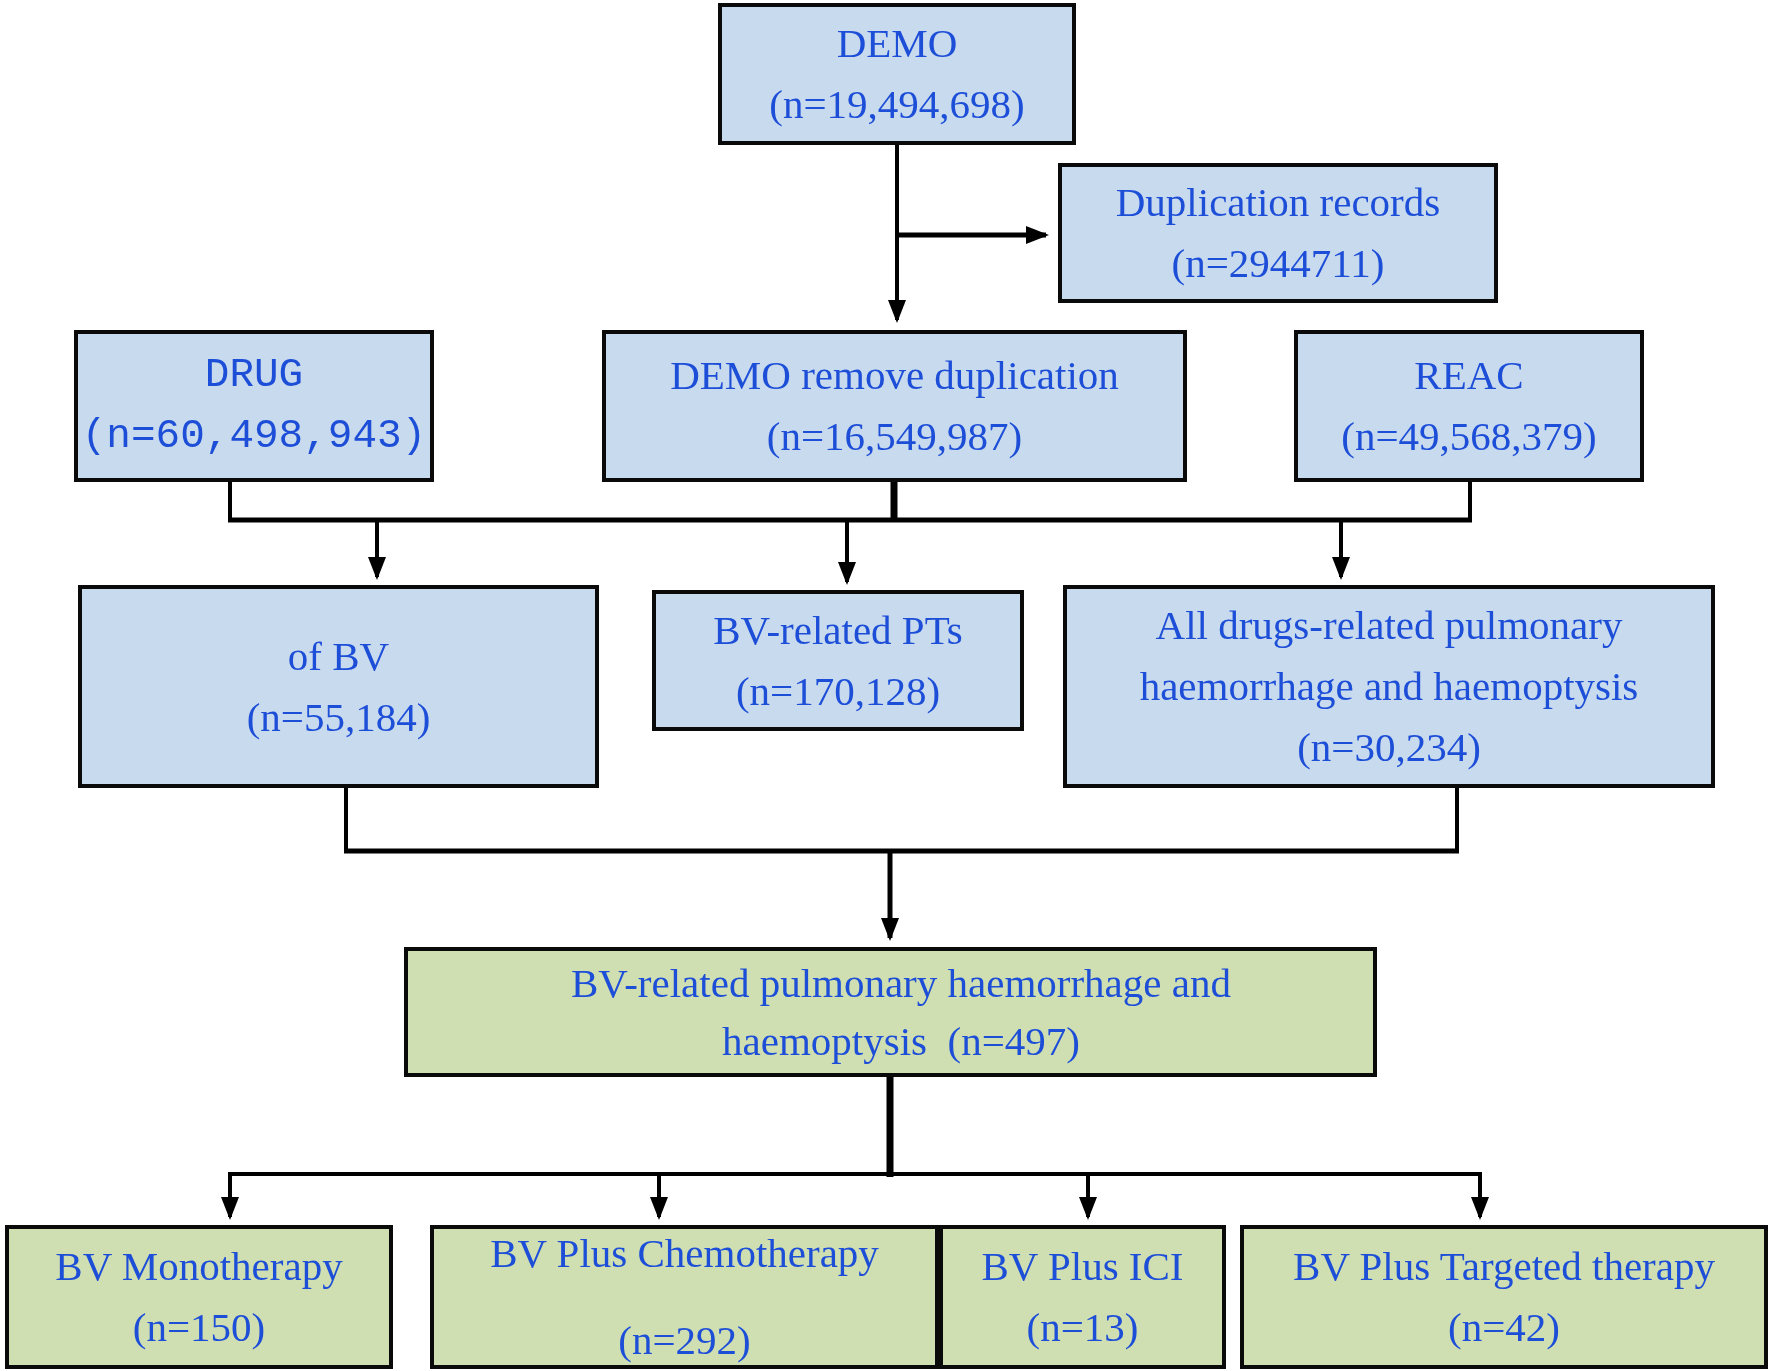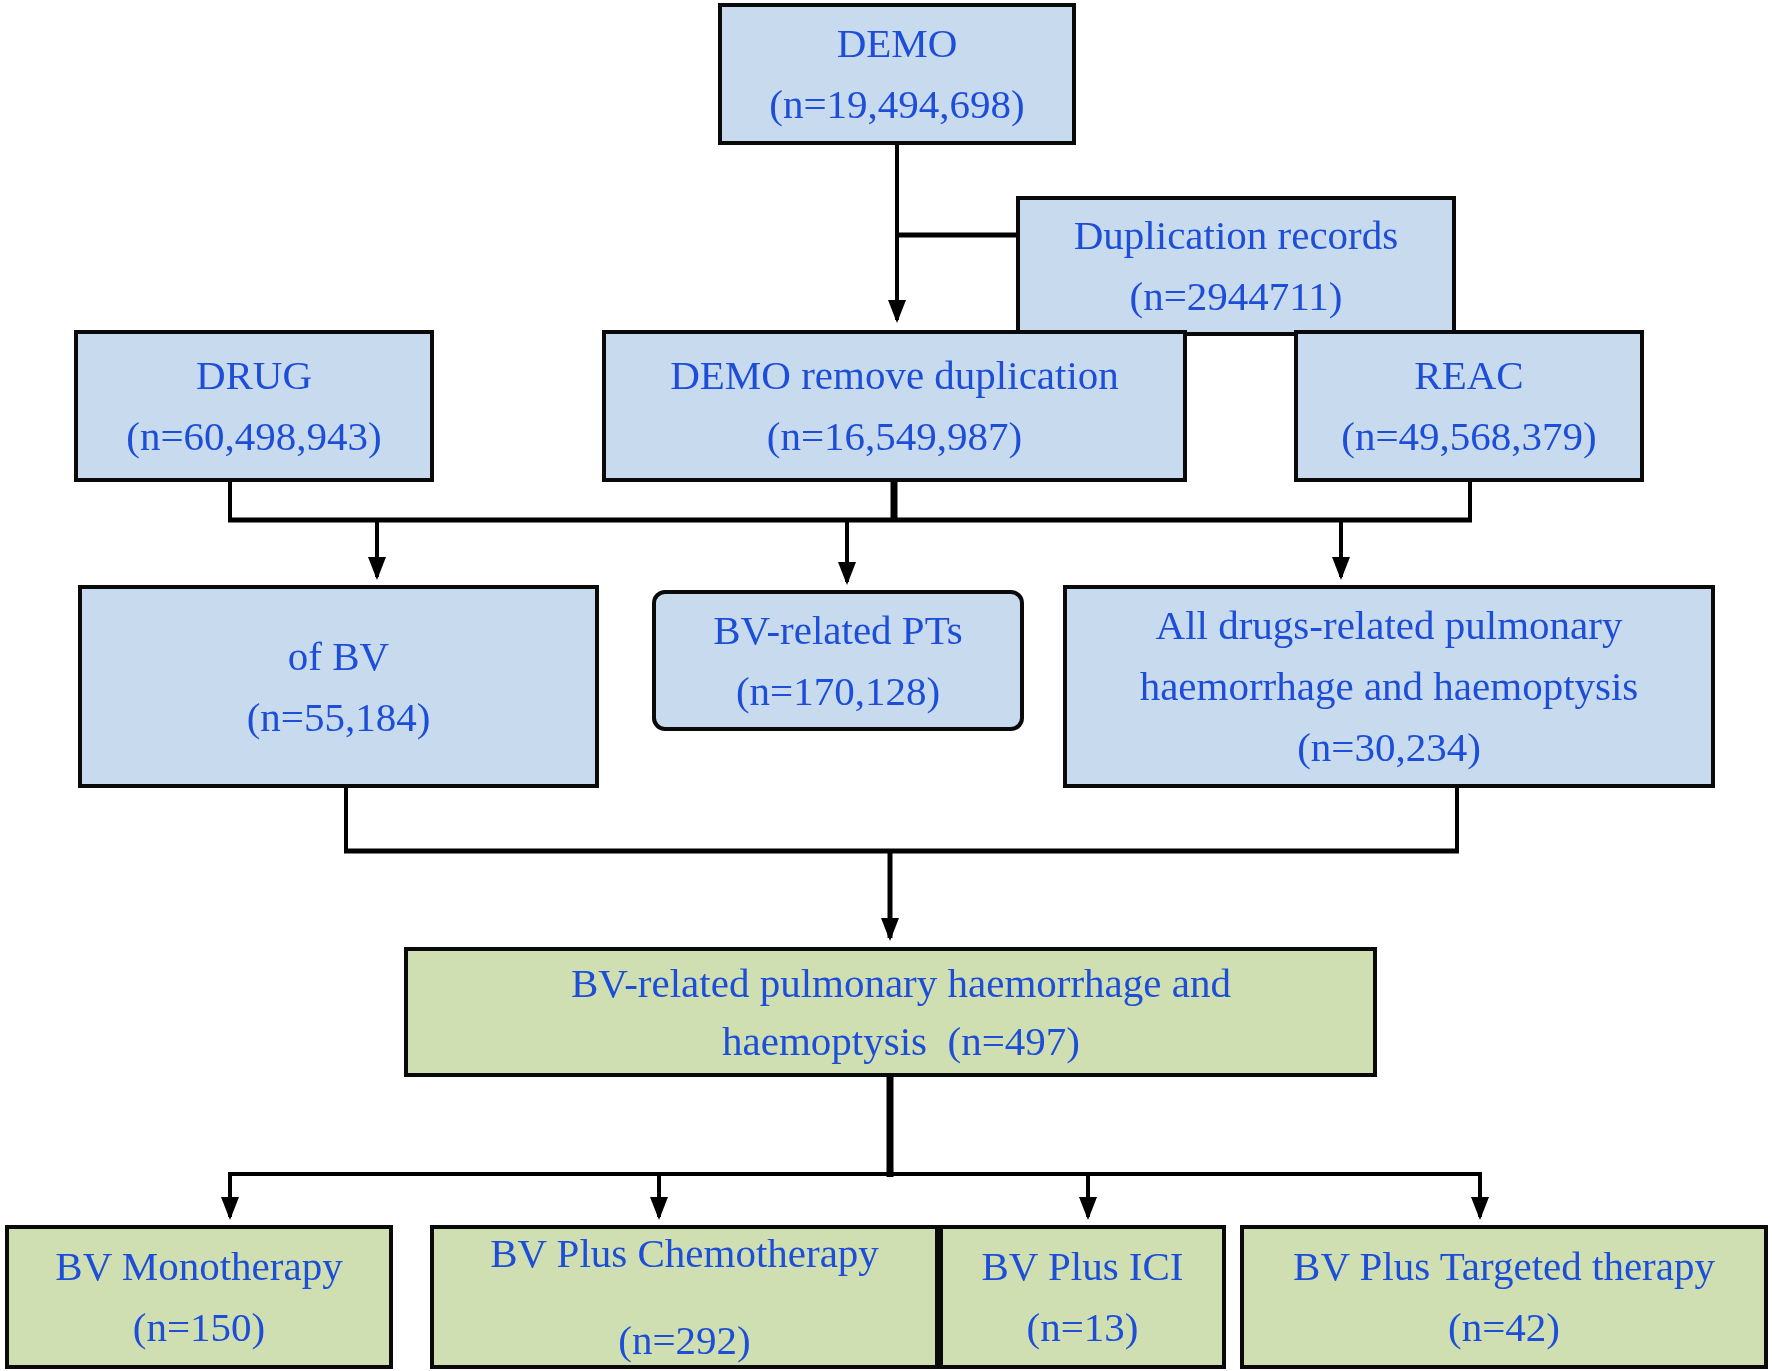--- a/index.html
+++ b/index.html
@@ -80,46 +80,46 @@
     <line x1="659" y1="1174" x2="659" y2="1217" stroke="#000" stroke-width="4" marker-end="url(#arrow)"></line>
     <line x1="1088" y1="1174" x2="1088" y2="1217" stroke="#000" stroke-width="4" marker-end="url(#arrow)"></line>
     <line x1="1480" y1="1174" x2="1480" y2="1217" stroke="#000" stroke-width="4" marker-end="url(#arrow)"></line>
   </svg>
 
   <div class="box blue" style="left:718px; top:3px; width:358px; height:142px;">
     <span class="ln">DEMO</span>
     <span class="ln">(n=19,494,698)</span>
   </div>
 
-  <div class="box blue" style="left:1016px; top:163px; width:440px; height:140px;margin-top:33px;">
+  <div class="box blue" style="left:1058px; top:163px; width:440px; height:140px;">
     <span class="ln">Duplication records</span>
     <span class="ln">(n=2944711)</span>
   </div>
 
-  <div class="box blue" style="left:74px; top:330px; width:360px; height:152px;">
+  <div class="box blue" style="left:74px; top:330px; width:360px; height:152px;font-family:Liberation Mono, monospace;">
     <span class="ln">DRUG</span>
     <span class="ln">(n=60,498,943)</span>
   </div>
 
   <div class="box blue" style="left:602px; top:330px; width:585px; height:152px;">
     <span class="ln">DEMO remove duplication</span>
     <span class="ln">(n=16,549,987)</span>
   </div>
 
   <div class="box blue" style="left:1294px; top:330px; width:350px; height:152px;align-items:center;">
     <span class="ln">REAC</span>
     <span class="ln">(n=49,568,379)</span>
   </div>
 
   <div class="box blue" style="left:78px; top:585px; width:521px; height:203px;">
     <span class="ln">of BV</span>
     <span class="ln">(n=55,184)</span>
   </div>
 
-  <div class="box blue" style="left:652px; top:590px; width:372px; height:141px;border-radius:13px;">
+  <div class="box blue" style="left:652px; top:590px; width:372px; height:141px;">
     <span class="ln">BV-related PTs</span>
     <span class="ln">(n=170,128)</span>
   </div>
 
   <div class="box blue" style="left:1063px; top:585px; width:652px; height:203px;">
     <span class="ln">All drugs-related pulmonary</span>
     <span class="ln">haemorrhage and haemoptysis</span>
     <span class="ln">(n=30,234)</span>
   </div>
 

